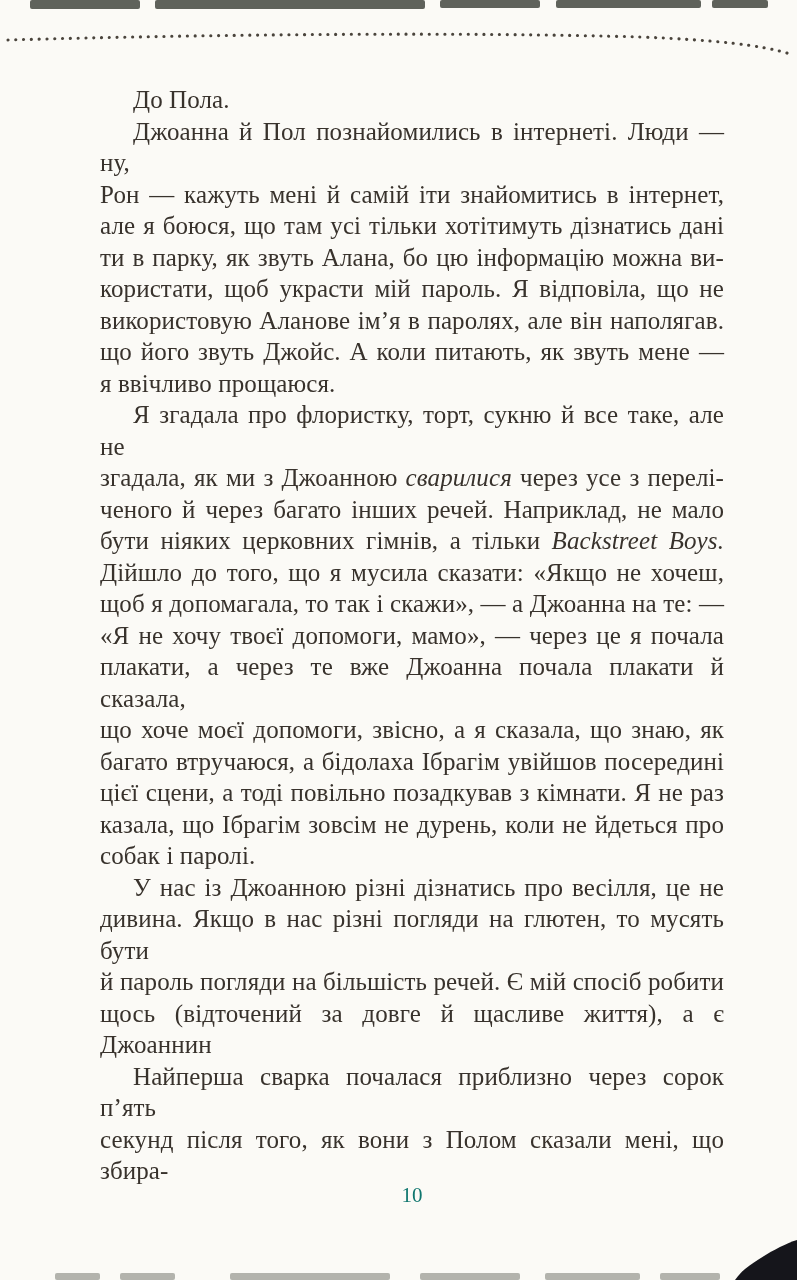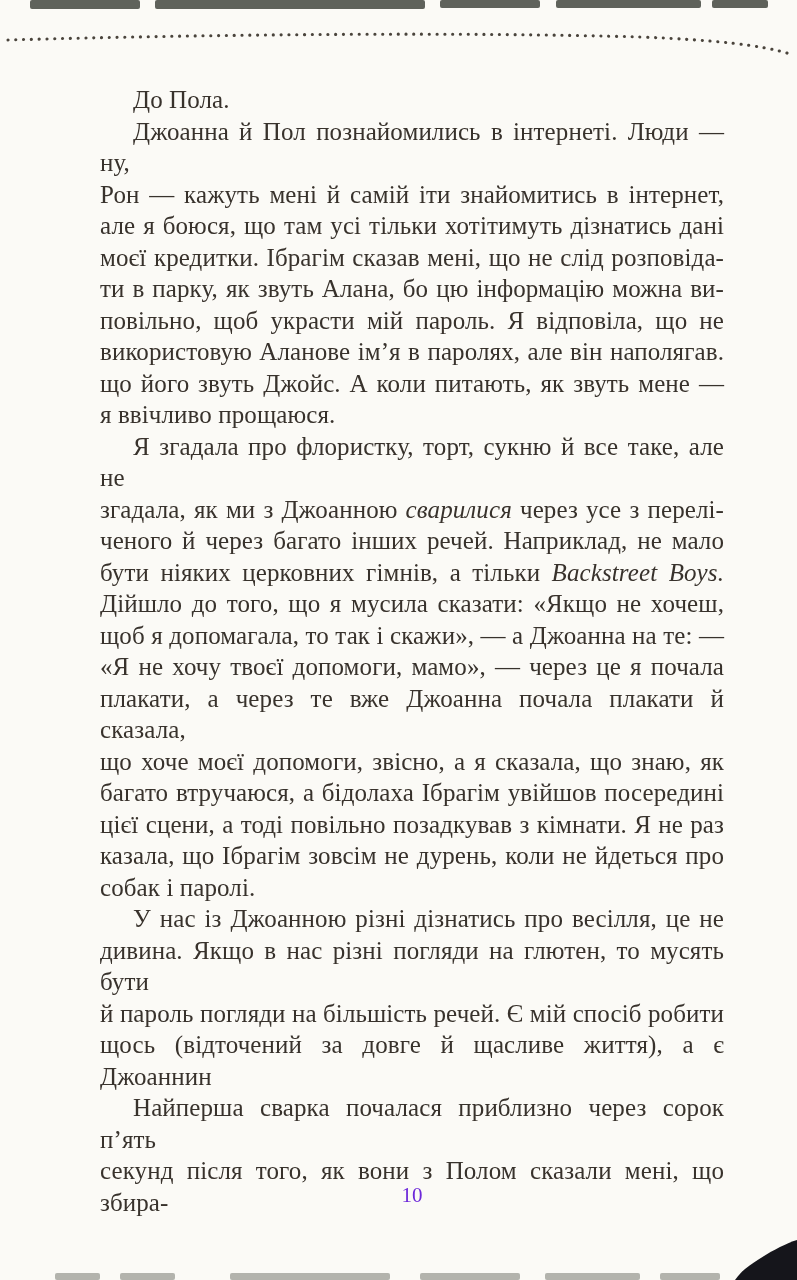--- a/index.html
+++ b/index.html
@@ -23,21 +23,21 @@
   .line {
     line-height:31.5px;
     text-align:justify;
     text-align-last:justify;
   }
   .line.end { text-align-last:auto; }
   .para .line:first-child { text-indent:33px; }
   .line i { font-style:italic;margin-top:11px; }
   .page-number {
     position:absolute; left:100px; top:1183px; width:624px;
-    text-align:center; color:#6d28d9; font-size:21px;
+    text-align:center; color:#0f766e; font-size:21px;
   }
 </style>
 </head>
 <body>
 
 <div>
   <div class="scan-band" style="left:30px;  top:0; width:110px; height:9px;"></div>
   <div class="scan-band" style="left:155px; top:0; width:270px; height:9px;"></div>
   <div class="scan-band" style="left:440px; top:0; width:100px; height:8px;"></div>
   <div class="scan-band" style="left:556px; top:0; width:145px; height:8px;"></div>
@@ -49,23 +49,22 @@
 </svg>
 
 <div class="text-block">
     <div class="para">
       <div class="line end"><span>До Пола.</span></div>
     </div>
     <div class="para">
       <div class="line"><span>Джоанна й Пол познайомились в інтернеті. Люди — ну,</span></div>
       <div class="line"><span>Рон — кажуть мені й самій іти знайомитись в інтернет,</span></div>
       <div class="line"><span>але я боюся, що там усі тільки хотітимуть дізнатись дані</span></div>
-      <div class="line"><span>моєї кредитки. Ібрагім сказав мені, що не слід розповіда-</span></div>
       <div class="line"><span>ти в парку, як звуть Алана, бо цю інформацію можна ви-</span></div>
-      <div class="line"><span>повільно, щоб украсти мій пароль. Я відповіла, що не</span></div>
+      <div class="line"><span>користати, щоб украсти мій пароль. Я відповіла, що не</span></div>
       <div class="line"><span>використовую Аланове ім’я в паролях, але він наполягав.</span></div>
       <div class="line"><span>що його звуть Джойс. А коли питають, як звуть мене —</span></div>
       <div class="line end"><span>я ввічливо прощаюся.</span></div>
     </div>
     <div class="para">
       <div class="line"><span>Я згадала про флористку, торт, сукню й все таке, але не</span></div>
       <div class="line"><span>згадала, як ми з Джоанною </span><i>сварилися</i><span> через усе з перелі-</span></div>
       <div class="line"><span>ченого й через багато інших речей. Наприклад, не мало</span></div>
       <div class="line"><span>бути ніяких церковних гімнів, а тільки </span><i>Backstreet Boys.</i></div>
       <div class="line"><span>Дійшло до того, що я мусила сказати: «Якщо не хочеш,</span></div>

